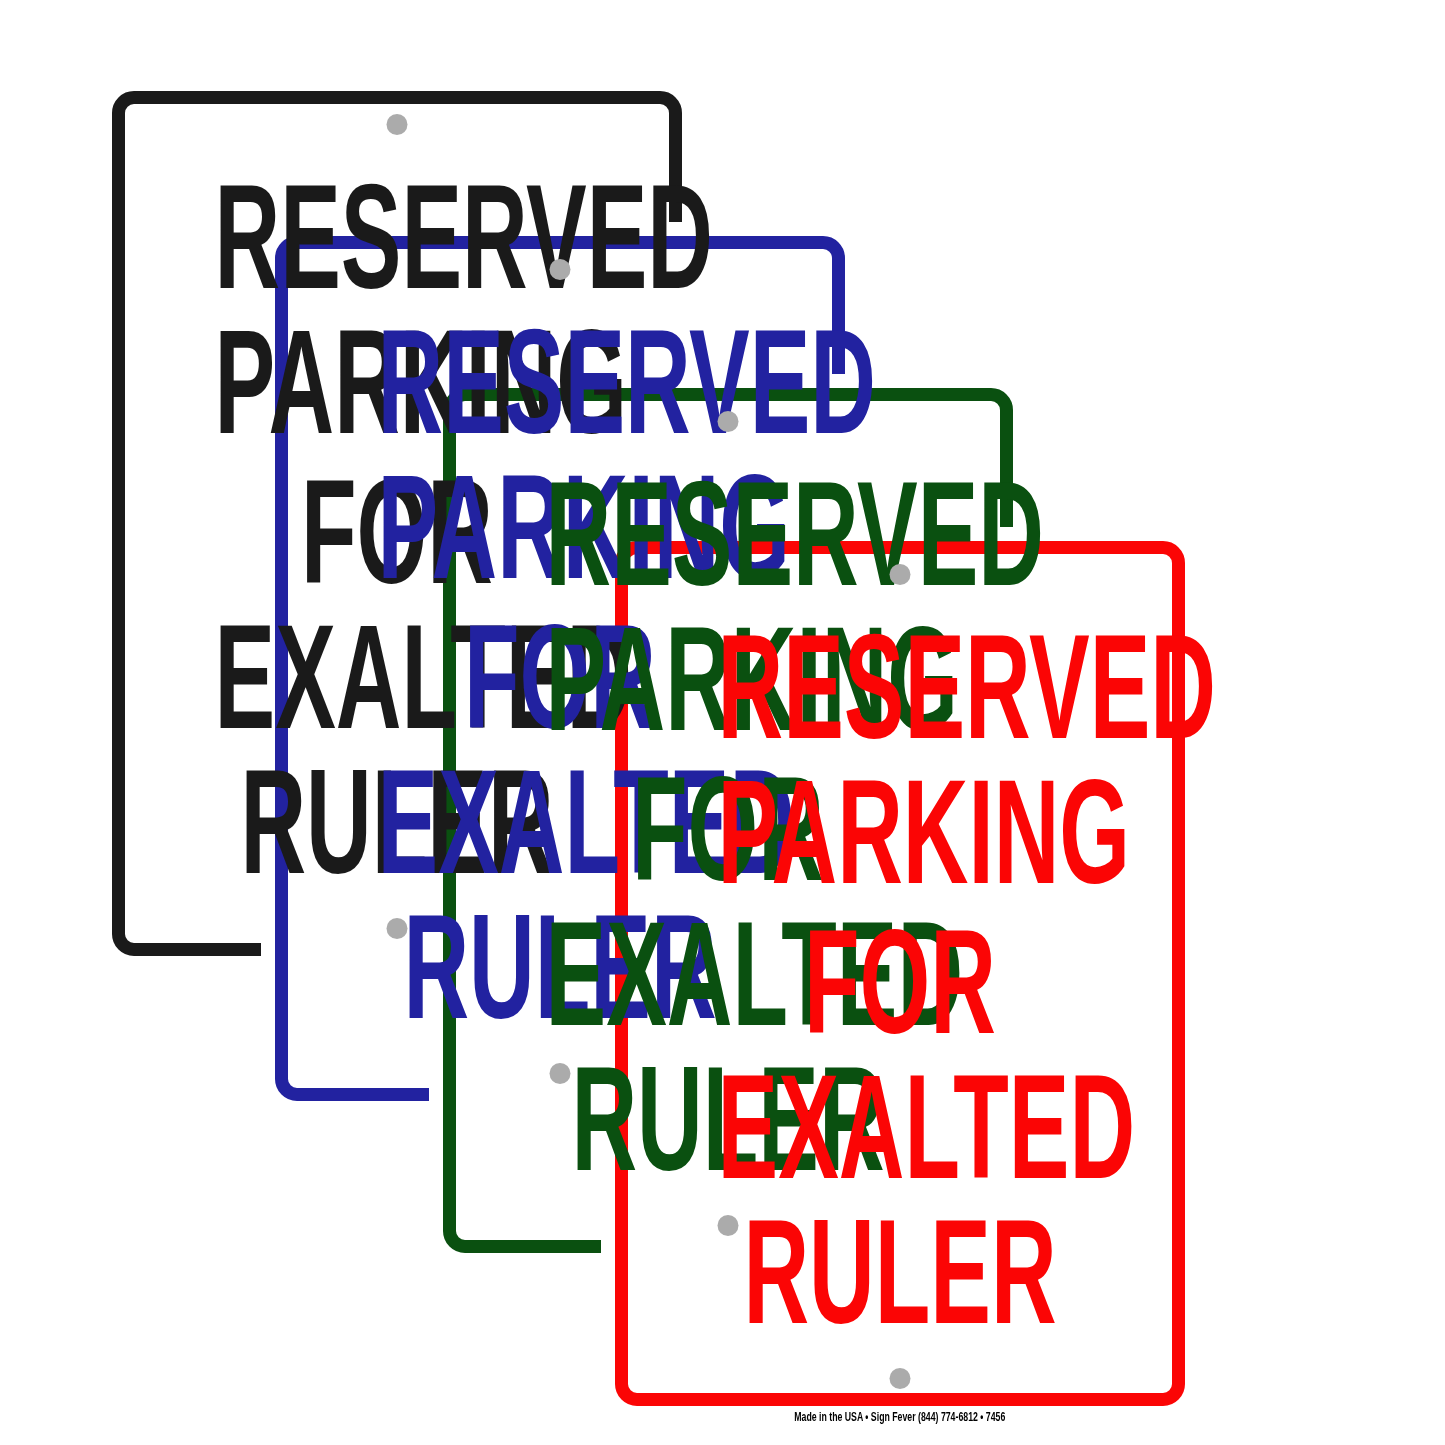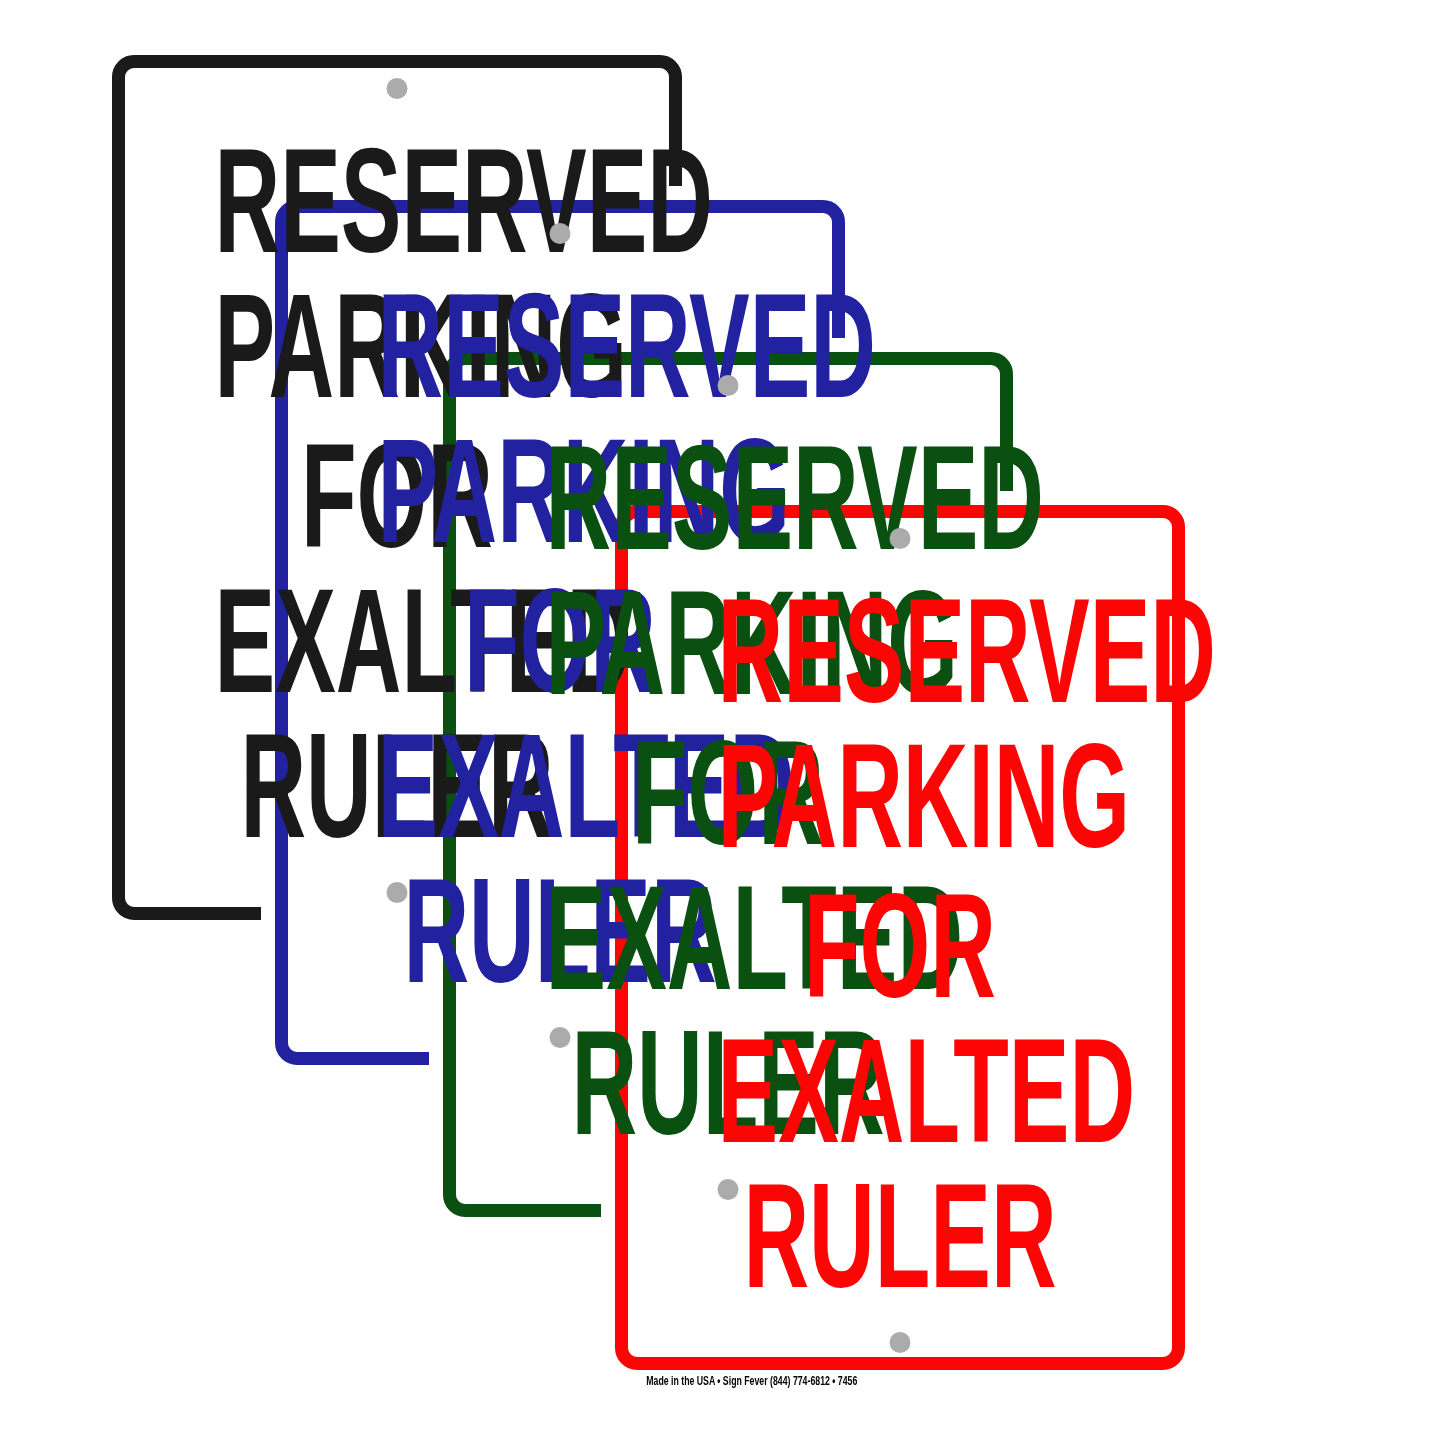--- a/index.html
+++ b/index.html
@@ -3,21 +3,21 @@
 <meta charset="utf-8">
 <style>
   html, body { margin: 0; padding: 0; }
   body {
     width: 1445px; height: 1445px;
     background: #ffffff;
     position: relative;
     overflow: hidden;
     font-family: "Liberation Sans", "DejaVu Sans", sans-serif;
   }
-  .scene { position: absolute; inset: 0; }
+  .scene { position: absolute; inset: 0; margin-top: 36px; }
 
   
   .sign {
     position: absolute;
     width: 598px; height: 893px;
     background: #ffffff;
     border-radius: 30px;
   }
   
   .sign .frame {
@@ -57,21 +57,21 @@
   .l2 { top: 230px; }
   .l3 { top: 380px; }
   .l4 { top: 525px; }
   .l5 { top: 670px; }
 
   
   .footer {
     position: absolute;
     left: 601px; width: 598px;
     top: 1371px;
-    text-align: left;
+    text-align: center;
     z-index: 10;
   }
   .footer span {
     display: inline-block;
     font-weight: 700;
     font-size: 12.5px;
     line-height: 1.2;
     color: var(--footer-color, #000);
     transform: scaleX(0.70);
     white-space: nowrap;

